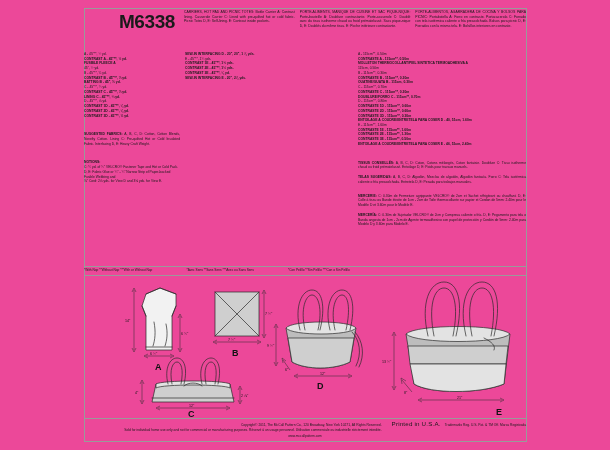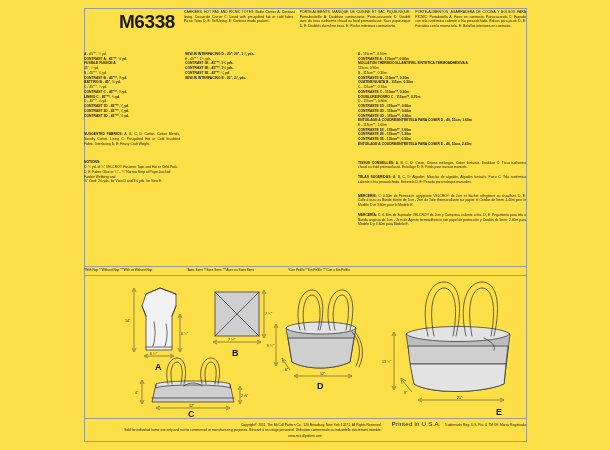--- a/index.html
+++ b/index.html
@@ -3,21 +3,21 @@
 <meta charset="utf-8">
 <title>Pattern Envelope Back</title>
 <style>
   html,body{margin:0;padding:0;background:#ffffff;}
   body{
     width:610px;height:450px;position:relative;overflow:hidden;
     font-family:"Liberation Sans","DejaVu Sans",sans-serif;
     color:#1a1a1a;
     -webkit-font-smoothing:antialiased;
   }
-  .sheet{position:absolute;left:0;top:0;width:610px;height:450px;background:#fde047;}
+  .sheet{position:absolute;left:0;top:0;width:610px;height:450px;background:#ec4899;}
 
   
   .vrule{position:absolute;width:1px;background:#9a9a9a;}
   .hrule{position:absolute;height:1px;background:#9a9a9a;}
 
   
   .hdr{position:absolute;left:84px;top:10px;width:442px;display:flex;gap:6px;}
   .hdr-left{width:94px;flex:0 0 94px;padding-top:2px;}
   .pattern-no{
     font-size:19px;font-weight:bold;letter-spacing:-0.4px;line-height:1;

